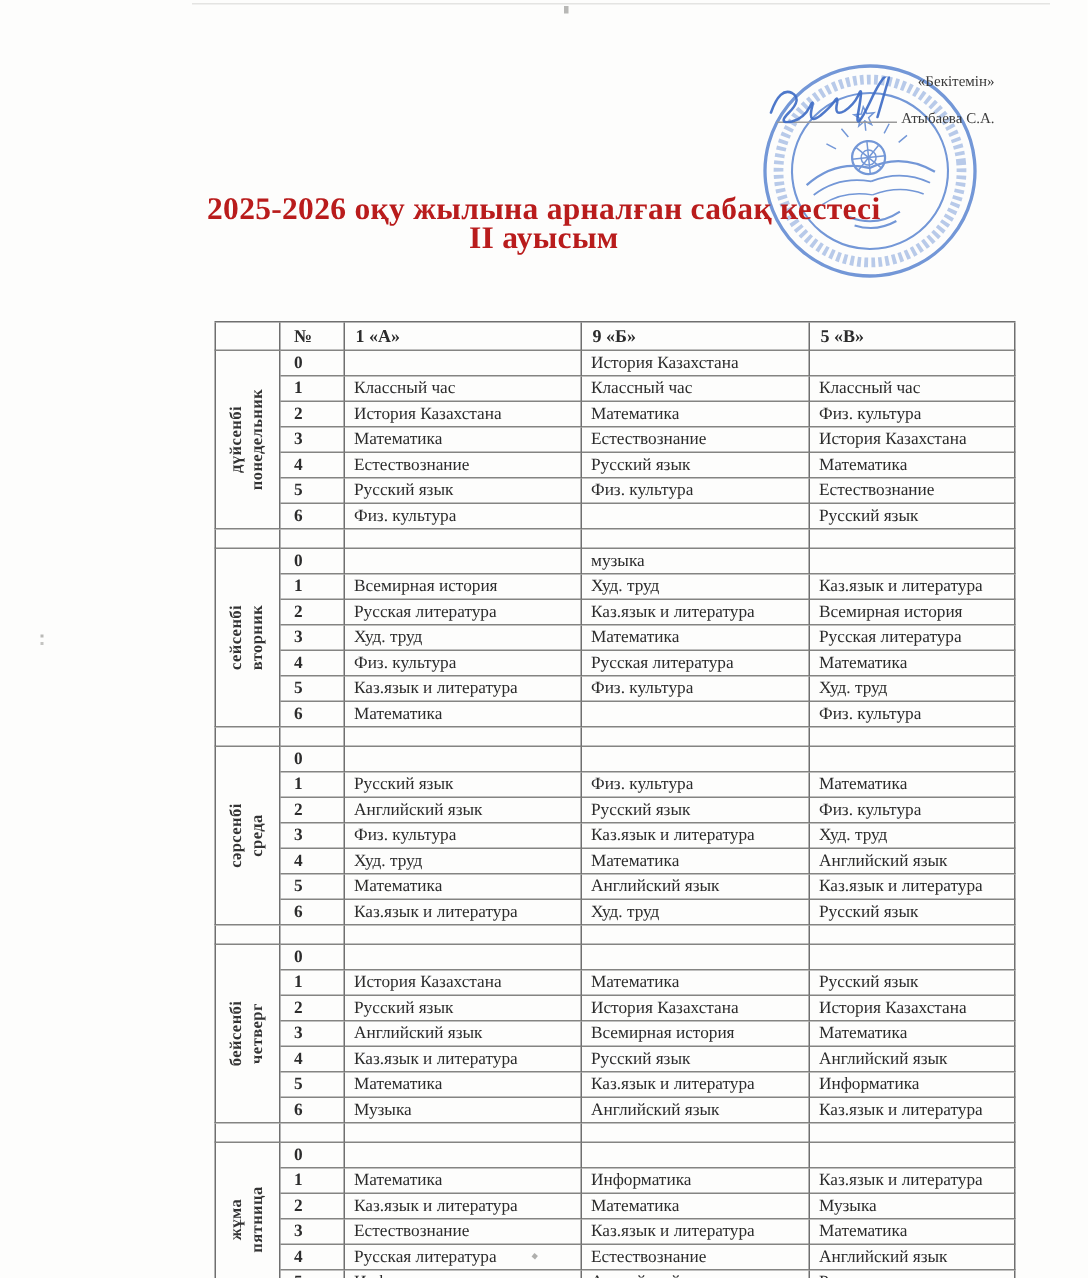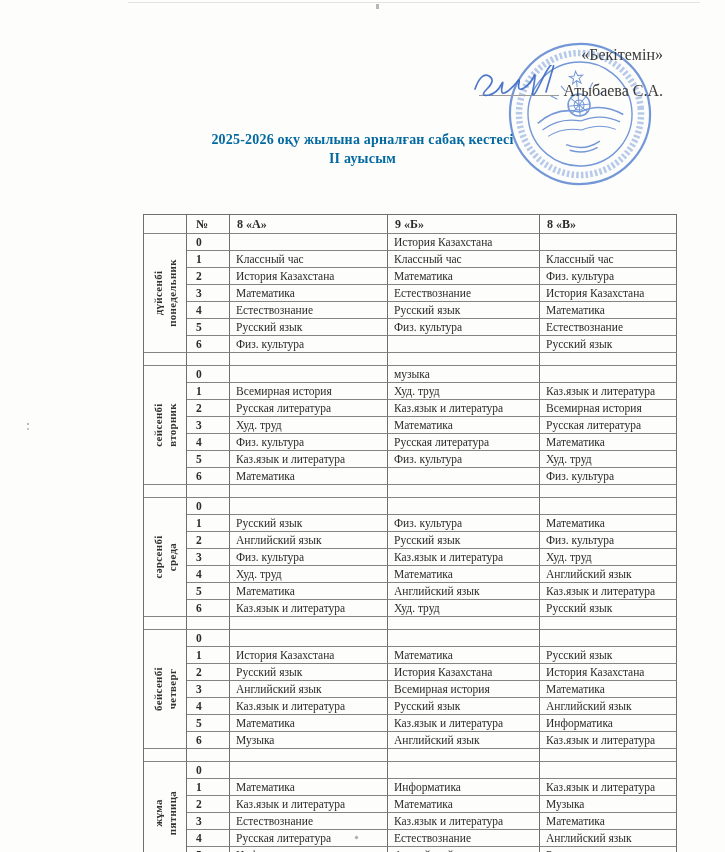--- a/index.html
+++ b/index.html
@@ -12,33 +12,33 @@
   
   .scan-topline{position:absolute;top:2px;left:128px;width:572px;height:1px;background:#e4e4e2;}
   .scan-tick{position:absolute;top:4px;left:376px;width:3px;height:5px;background:#9a9a98;opacity:.7;}
   .scan-colon{position:absolute;top:423px;left:27px;width:2px;height:2px;background:#b9b9b6;box-shadow:0 5px 0 #c4c4c1;}
   .scan-dot{position:absolute;top:836px;left:355px;width:3px;height:3px;background:#9b9b98;transform:rotate(40deg);opacity:.8;}
   
   .stamp{position:absolute;left:505px;top:39px;width:150px;height:150px;z-index:1;opacity:.82;transform:rotate(-6deg);}
   
   .approval{
     position:absolute;top:46px;right:62px;z-index:2;
-    text-align:right;font-size:16px;line-height:17px;color:#3a3a3a;
-  }
-  .sig-line{position:relative;margin-top:19px;white-space:nowrap;}
+    text-align:right;font-size:10px;line-height:17px;color:#3a3a3a;
+  }
+  .sig-line{position:relative;margin-top:6px;white-space:nowrap;}
   .sig-underline{
     display:inline-block;width:80px;height:12px;vertical-align:baseline;
     border-bottom:1px solid #9a9a9a;position:relative;
   }
   .sig-svg{position:absolute;left:-12px;bottom:-6px;}
   
   .title{
     position:absolute;top:130px;left:0;width:725px;z-index:2;
-    text-align:center;font-weight:bold;color:#0369a1;
-    font-size:14px;line-height:19px;letter-spacing:.2px;
+    text-align:center;font-weight:bold;color:#b91c1c;
+    font-size:21px;line-height:19px;letter-spacing:.2px;
   }
   
   .timetable{
     position:absolute;left:143px;top:214px;z-index:2;
     font-size:11.5px;color:#2c2c2c;
   }
   .grid{display:grid;grid-template-columns:44px 43px 158px 152px 137px;}
   .thead{border-top:1px solid #6f6f6f;}
   .timetable .cell{
     border-right:1px solid #6f6f6f;border-bottom:1px solid #848482;
@@ -101,23 +101,23 @@
 
   <div class="title">
     <div>2025-2026 оқу жылына арналған сабақ кестесі</div>
     <div>ІІ ауысым</div>
   </div>
 
   <div class="timetable" id="timetable">
       <div class="grid thead">
         <div class="cell hcell first-col"></div>
         <div class="cell hcell hnum">№</div>
-        <div class="cell hcell">8 «А»</div>
+        <div class="cell hcell">1 «А»</div>
         <div class="cell hcell">9  «Б»</div>
-        <div class="cell hcell">8 «В»</div>
+        <div class="cell hcell">5 «В»</div>
       </div>
       <div class="grid block">
         <div class="cell daycell first-col" style="grid-row: 1 / span 7;">
           <div class="daylabel">
             <div>дүйсенбі</div>
             <div>понедельник</div>
           </div>
         </div>
         <div class="cell ncell">0</div>
         <div class="cell rcell"></div>

